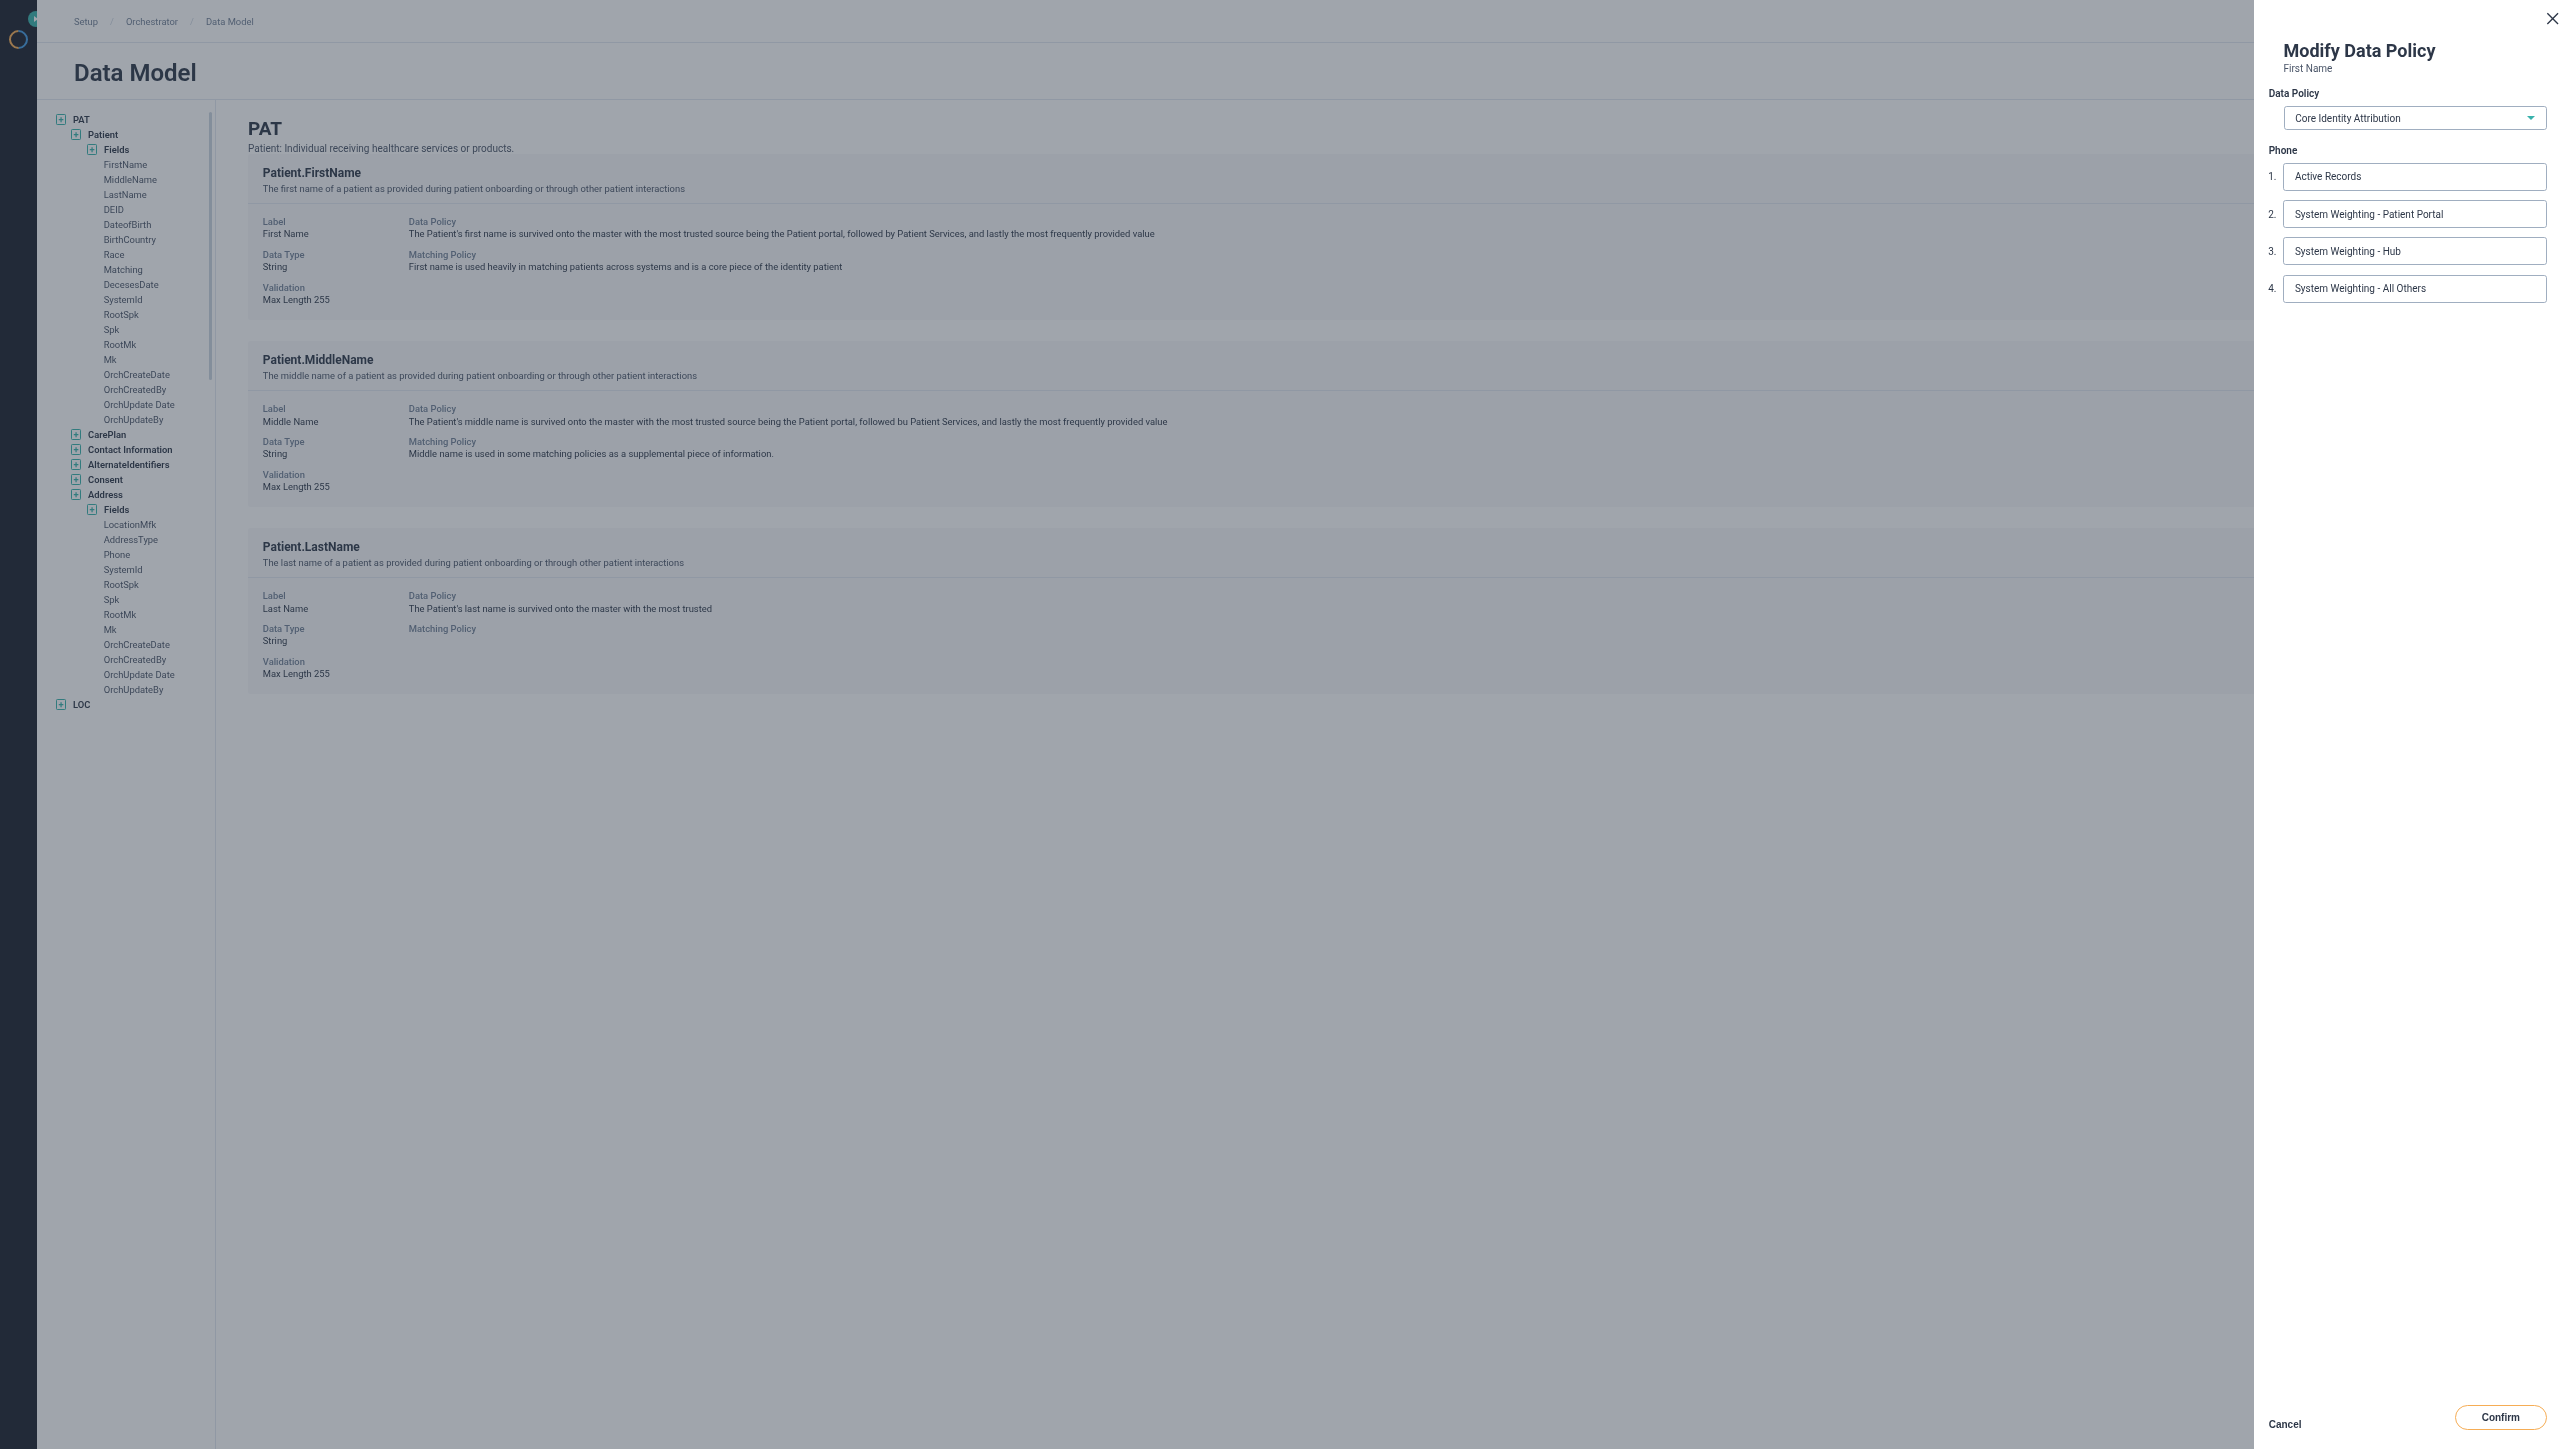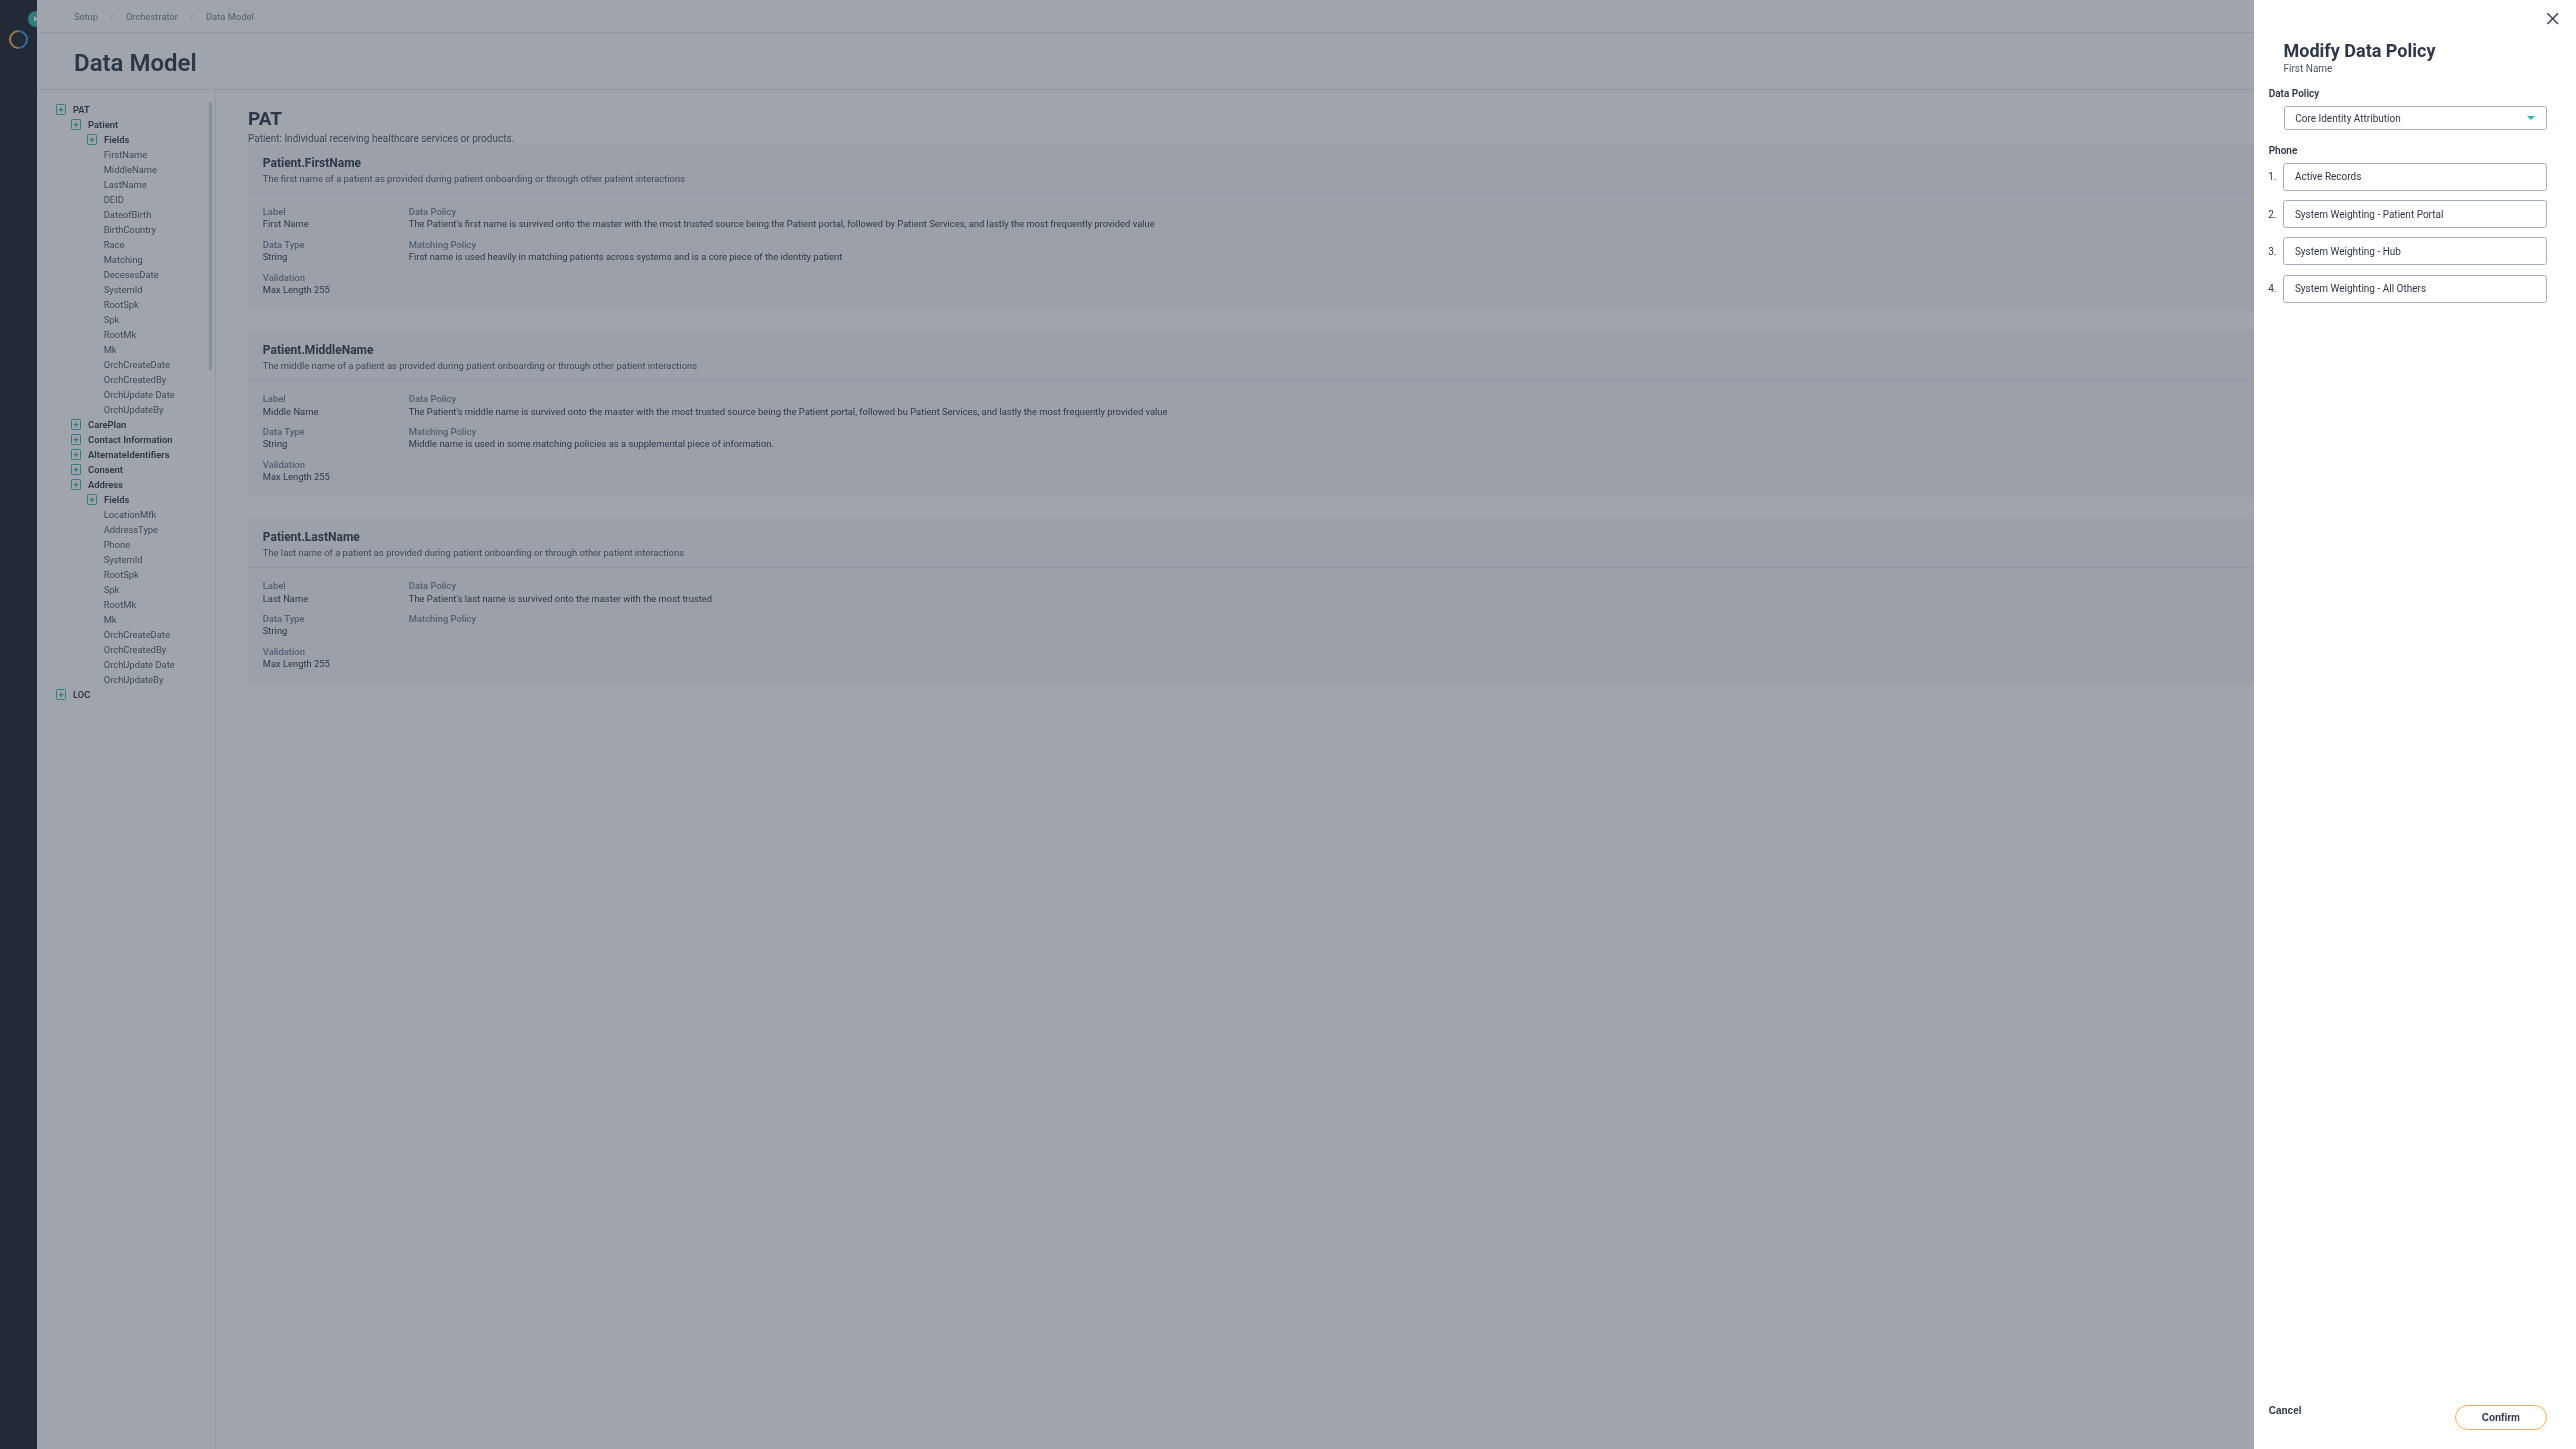--- a/index.html
+++ b/index.html
@@ -30,21 +30,21 @@
     margin-left: 1.3px;
   }
 
   
   .app {
     position: absolute; left: 37px; top: 0; right: 0; bottom: 0;
     background: #fff;
     display: flex; flex-direction: column;
   }
   .breadcrumb {
-    height: 33px; display: flex; align-items: center; gap: 12px;
+    height: 43px; display: flex; align-items: center; gap: 12px;
     padding-left: 37px; border-bottom: 0.7px solid #e2e8f0;
     font-size: 9.4px; color: #718096;
   }
   .breadcrumb .sep { color: #cbd5e0; }
   .page-title-row {
     padding: 16px 37px 12px; border-bottom: 0.7px solid #e2e8f0;
   }
   .page-title { font-size: 24px; font-weight: 600; color: #2d3748; }
 
   .columns { flex: 1; display: flex; overflow: hidden; }
@@ -126,21 +126,21 @@
     border-top:4.7px solid #38b2ac;
   }
   .rules { margin-top: 6.7px; display:flex; flex-direction:column; gap:9.4px; }
   .rule-row { display:flex; align-items:center; gap:6.7px; }
   .rule-num { width:12px; text-align:right; font-size:10px; color:#2d3748; margin-left:-19px;}
   .rule-box {
     flex:1; border:0.7px solid #a0aec0; border-radius:2.7px; height:28px;
     display:flex; align-items:center; padding:0 10.7px; font-size:10px; cursor:pointer;
   }
   .panel-footer {
-    margin-top:auto; display:flex; align-items:flex-start; justify-content:space-between;
+    margin-top:auto; display:flex; align-items:flex-end; justify-content:space-between;
     padding-top: 13.4px;
   }
   .btn-cancel { font-size:10px; font-weight:600; color:#2d3748; cursor:pointer; background:none; border:none; margin-left:-14.8px;}
   .btn-confirm {
     border:1.3px solid #f6ad55; background:#fff; color:#2d3748; font-weight:600;
     border-radius: 14.8px; height:25.5px; padding:0 25.5px; font-size:10px; cursor:pointer;
   }
 </style>
 </head>
 <body>

